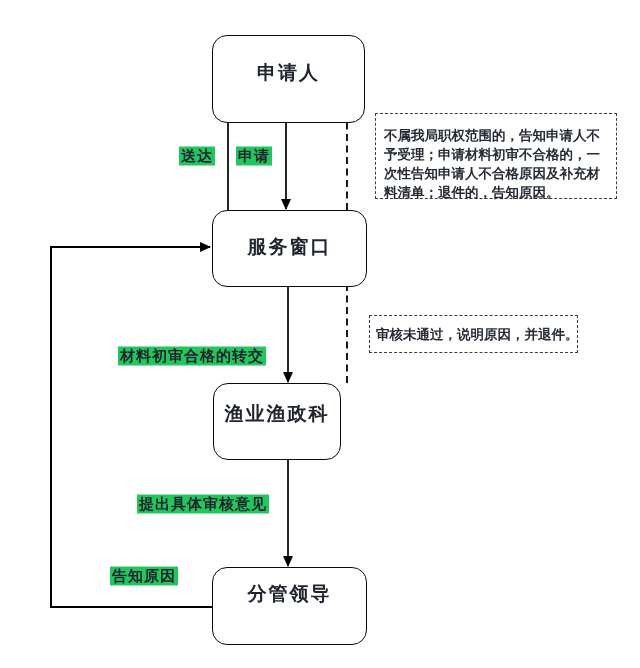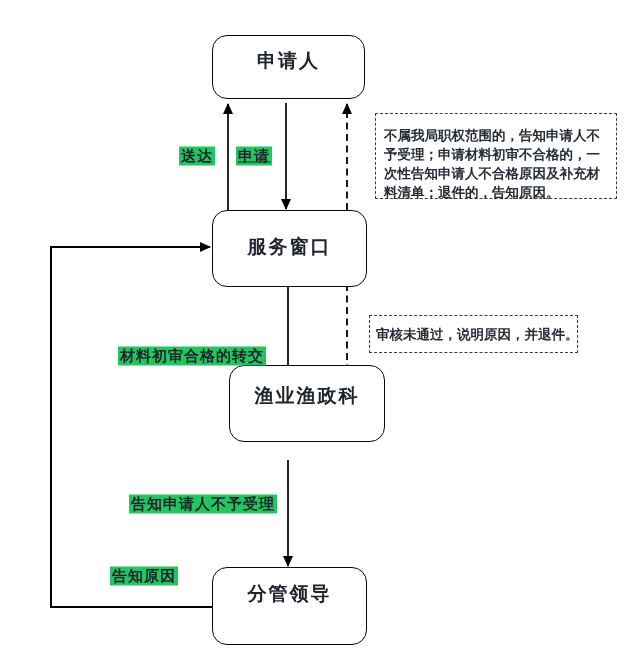--- a/index.html
+++ b/index.html
@@ -30,37 +30,37 @@
     border: 1.6px solid #0a0a0a;
     border-radius: 15px;
     display: flex;
     align-items: center;
     justify-content: center;
     font-size: 19px;
     font-weight: 700;
     letter-spacing: 2px;
     white-space: nowrap;
   }
-  .node-applicant { left: 212px; top: 35px;  width: 153px; height: 64px; padding-bottom: 12px; }
+  .node-applicant { left: 212px; top: 35px;  width: 153px; height: 88px; padding-bottom: 12px; }
   .node-service   { left: 212px; top: 210px; width: 155px; height: 77px; padding-bottom: 4px;  }
-  .node-fishery   { left: 213px; top: 365px; width: 156px; height: 77px; padding-bottom: 16px; margin-left: 16px; }
+  .node-fishery   { left: 213px; top: 383px; width: 128px; height: 77px; padding-bottom: 16px; }
   .node-leader    { left: 212px; top: 567px; width: 155px; height: 78px; padding-bottom: 24px; }
   .edge-label {
     position: absolute;
     z-index: 2;
     transform: translate(-50%, -50%);
     font-size: 15px;
     font-weight: 700;
     letter-spacing: 1px;
     white-space: nowrap;
     background: #22c55e;
     padding: 0 2px;
   }
   .lbl-deliver  { left: 197px; top: 156px; }
-  .lbl-apply    { left: 254px; top: 156px; text-decoration: underline; }
+  .lbl-apply    { left: 254px; top: 156px; }
   .lbl-transfer { left: 192px; top: 330px; margin-top: 26px; }
   .lbl-opinion  { left: 203px; top: 504px; }
   .lbl-sign     { left: 144px; top: 576px; }
   .note {
     position: absolute;
     z-index: 2;
     box-sizing: border-box;
     border: 1.3px dashed #3c3c3c;
     background: #ffffff;
     font-size: 13.5px;
@@ -126,21 +126,21 @@
   <div class="node node-leader">
     <span>分管领导</span>
   </div>
 
   <div class="edge-label lbl-deliver">送达</div>
 
   <div class="edge-label lbl-apply">申请</div>
 
   <div class="edge-label lbl-transfer">材料初审合格的转交</div>
 
-  <div class="edge-label lbl-opinion">告知申请人不予受理</div>
+  <div class="edge-label lbl-opinion">提出具体审核意见</div>
 
   <div class="edge-label lbl-sign">告知原因</div>
 
   <div class="note note-rejection">
     <span>不属我局职权范围的，告知申请人不予受理；申请材料初审不合格的，一次性告知申请人不合格原因及补充材料清单；退件的，告知原因。</span>
   </div>
 
   <div class="note note-review-fail">
     <span>审核未通过，说明原因，并退件。</span>
   </div>

